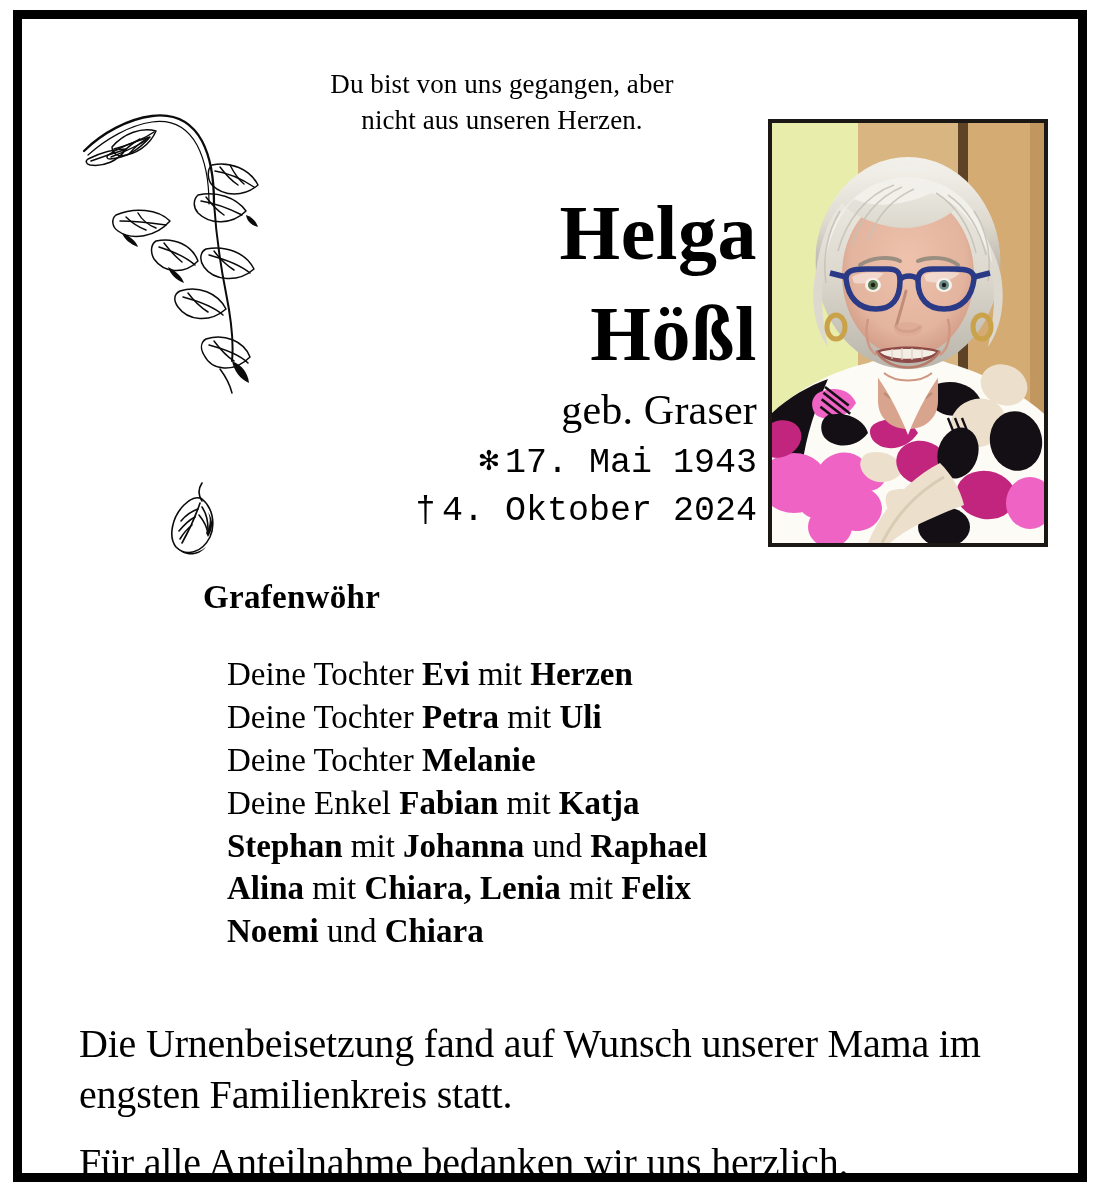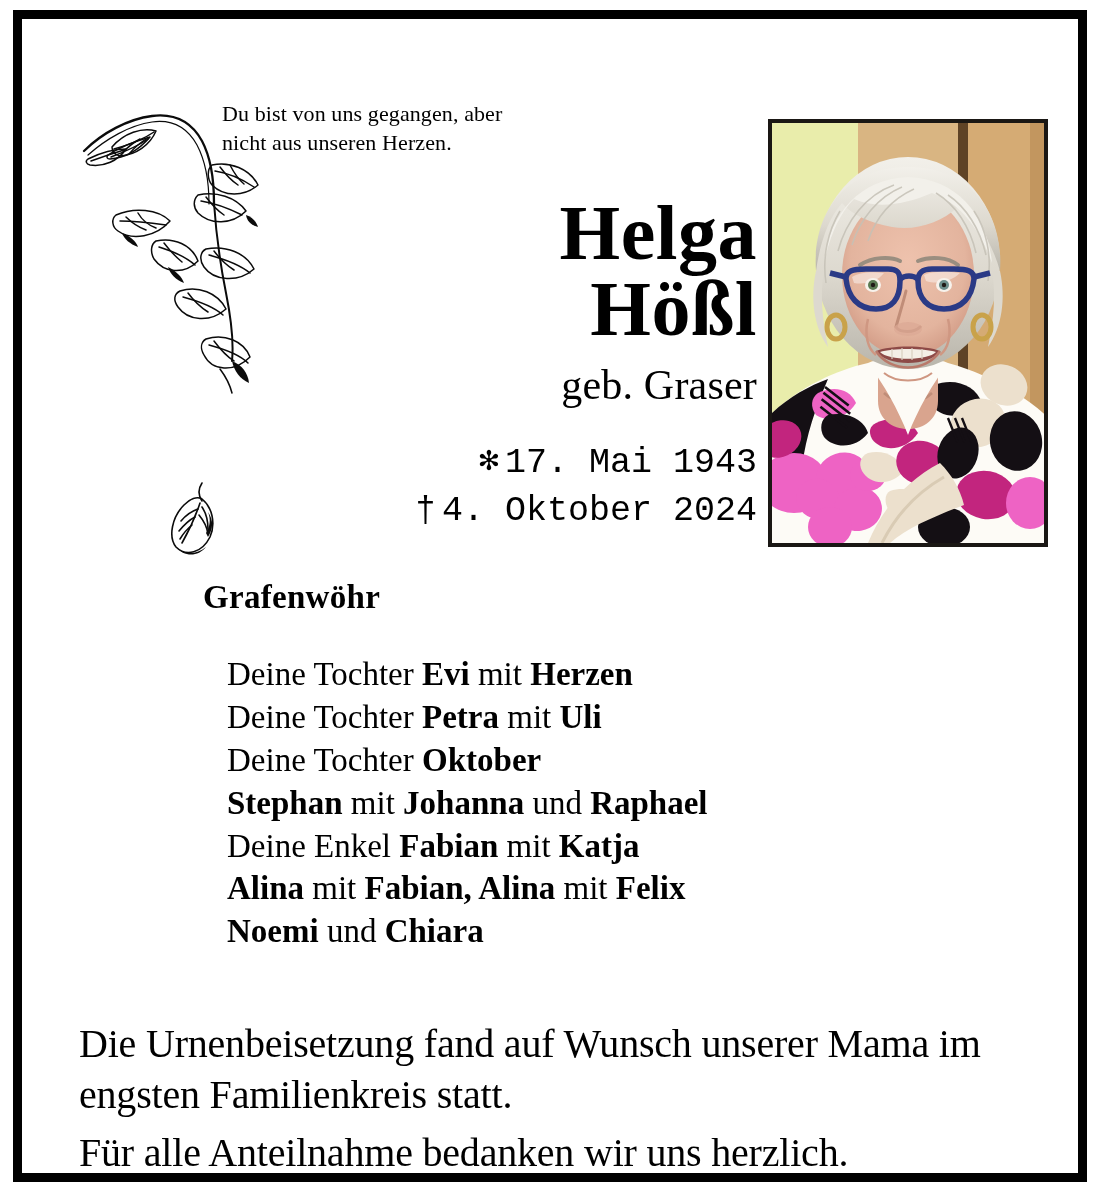--- a/index.html
+++ b/index.html
@@ -41,42 +41,42 @@
     right: 0;
     bottom: 0;
   }
 
   
   .epigraph {
     position: absolute;
     left: 200px;
     top: 48px;
     width: 560px;
-    font-size: 22px;
+    text-align: center;
+    font-size: 27px;
     line-height: 1.32;
     letter-spacing: 0.1px;
-    margin-top: 32px;
   }
   .epigraph div { white-space: nowrap; }
 
   
   .nameblock {
     position: absolute;
     left: 255px;
     top: 176px;
     width: 480px;
     text-align: right;
   }
   .name-line {
     font-size: 78px;
     font-weight: bold;
     line-height: 0.98;
     letter-spacing: 0.5px;
   }
-  .name-line.second { margin-top: 0; }
+  .name-line.second { margin-top: 25px; }
   .maiden {
     font-size: 42px;
     line-height: 1.1;
     margin-top: 14px;
     letter-spacing: 0.2px;
   }
 
   
   .dates {
     position: absolute;
@@ -123,21 +123,21 @@
     position: absolute;
     left: 57px;
     top: 1000px;
     width: 960px;
     font-size: 40px;
     line-height: 1.27;
     font-stretch: condensed;
     letter-spacing: -0.2px;
   }
   .closing p { margin: 0; }
-  .closing p.gap { margin-top: 7px; }
+  .closing p.gap { margin-top: 17px; }
 
   
   .photo {
     position: absolute;
     left: 746px;
     top: 100px;
     width: 280px;
     height: 428px;
     border: 4px solid #1a1714;
     box-sizing: border-box;
@@ -412,24 +412,24 @@
           <span class="sym cross">†</span><span>4. Oktober 2024</span>
         </div>
       </div>
 
       <div class="place">Grafenwöhr</div>
 
       <div class="family">
         <div id="family-lines">
             <div class="fl"><span>Deine Tochter </span><b>Evi</b><span> mit </span><b>Herzen</b></div>
             <div class="fl"><span>Deine Tochter </span><b>Petra</b><span> mit </span><b>Uli</b></div>
-            <div class="fl"><span>Deine Tochter </span><b>Oktober</b></div>
+            <div class="fl"><span>Deine Tochter </span><b>Melanie</b></div>
+            <div class="fl"><span>Deine Enkel </span><b>Fabian</b><span> mit </span><b>Katja</b></div>
             <div class="fl"><b>Stephan</b><span> mit </span><b>Johanna</b><span> und </span><b>Raphael</b></div>
-            <div class="fl"><span>Deine Enkel </span><b>Fabian</b><span> mit </span><b>Katja</b></div>
-            <div class="fl"><b>Alina</b><span> mit </span><b>Fabian, Alina</b><span> mit </span><b>Felix</b></div>
+            <div class="fl"><b>Alina</b><span> mit </span><b>Chiara, Lenia</b><span> mit </span><b>Felix</b></div>
             <div class="fl"><b>Noemi</b><span> und </span><b>Chiara</b></div>
           </div>
       </div>
 
       <div class="closing">
         <p>Die Urnenbeisetzung fand auf Wunsch unserer Mama im engsten Familienkreis statt.</p>
         <p class="gap">Für alle Anteilnahme bedanken wir uns herzlich.</p>
       </div>
 
     </div>

